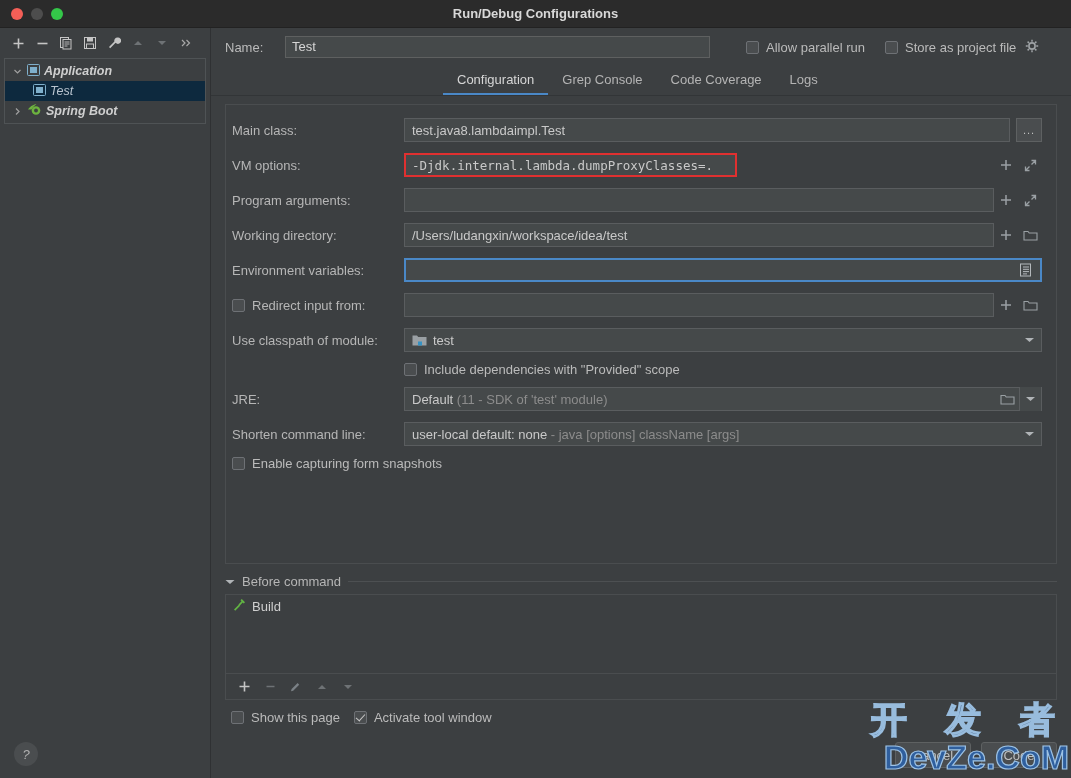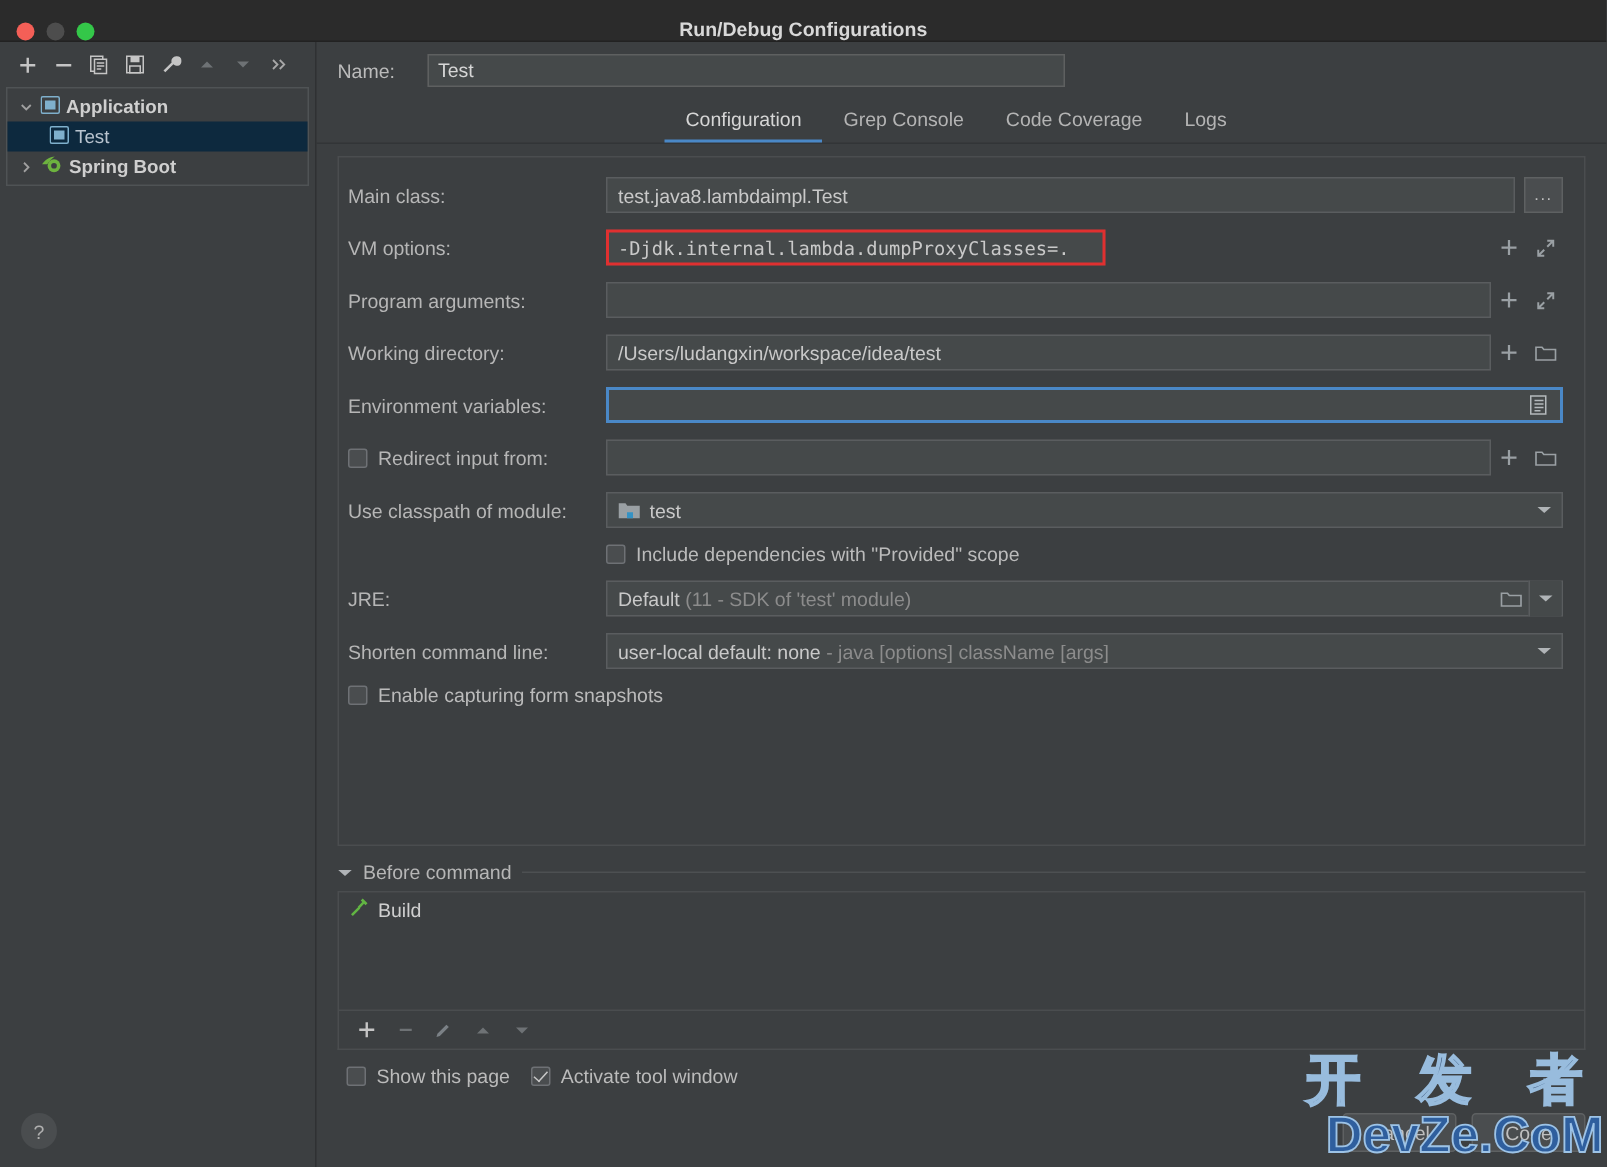--- a/index.html
+++ b/index.html
@@ -9,38 +9,38 @@
     background:#3c3f41;
     font-family:"Liberation Sans", sans-serif;
     font-size:13px;
     color:#bbbbbb;
     overflow:hidden;
     position:relative;
   }
   
   .titlebar{
     height:28px; background:#2b2b2b;
-    display:flex; align-items:flex-end; position:relative;
+    display:flex; align-items:center; position:relative;
     border-bottom:1px solid #222;
   }
   .traffic{ display:flex; gap:8px; padding-left:11px; }
   .tl{ width:12px; height:12px; border-radius:50%; }
   .tl.red{ background:#f45f57; }
   .tl.yellow{ background:#4d4d4d; }
   .tl.green{ background:#34c749; }
   .title-text{
     position:absolute; left:0; right:0; text-align:center;
     font-size:13px; font-weight:bold; color:#d8d8d8;
     pointer-events:none;
   }
   
   .body-wrap{ display:flex; height:750px; }
   .sidebar{
     width:211px; background:#3c3f41; border-right:1px solid #2f3133;
-    display:flex; flex-direction:column;
+    display:flex; flex-direction:column;font-style:italic;
   }
   .side-toolbar{
     height:30px; display:flex; align-items:center; gap:4px;
     padding:0 8px; color:#a9b7c6;
   }
   .tb-btn{
     width:20px; height:20px; display:flex; align-items:center; justify-content:center;
     cursor:pointer;
   }
   .tb-btn svg{ display:block; }
@@ -284,20 +284,38 @@
     <div class="help-row">
       <div class="help-btn">?</div>
     </div>
   </div>
 
   <div class="right">
 
     <div class="name-row">
       <span class="name-label">Name:</span>
       <div class="name-input">Test</div>
+      <div class="name-opts">
+        <span class="opt">
+          <span class="cbx"></span>
+          <span>Allow parallel run</span>
+        </span>
+        <span class="opt">
+          <span class="cbx"></span>
+          <span>Store as project file</span>
+          <span style="margin-left:2px;">
+            <svg width="14" height="14" viewBox="0 0 14 14">
+                <circle cx="7" cy="7" r="3.1" stroke="#9fa3a6" stroke-width="1.6" fill="none"></circle>
+                <g stroke="#9fa3a6" stroke-width="1.5">
+                  <path d="M7 0.8v2M7 11.2v2M0.8 7h2M11.2 7h2M2.6 2.6l1.4 1.4M10 10l1.4 1.4M11.4 2.6L10 4M4 10l-1.4 1.4"></path>
+                </g>
+              </svg>
+          </span>
+        </span>
+      </div>
     </div>
 
     <div class="tabs">
       <div class="tab active">Configuration</div>
       <div class="tab">Grep Console</div>
       <div class="tab">Code Coverage</div>
       <div class="tab">Logs</div>
     </div>
 
     <div class="form-panel">

